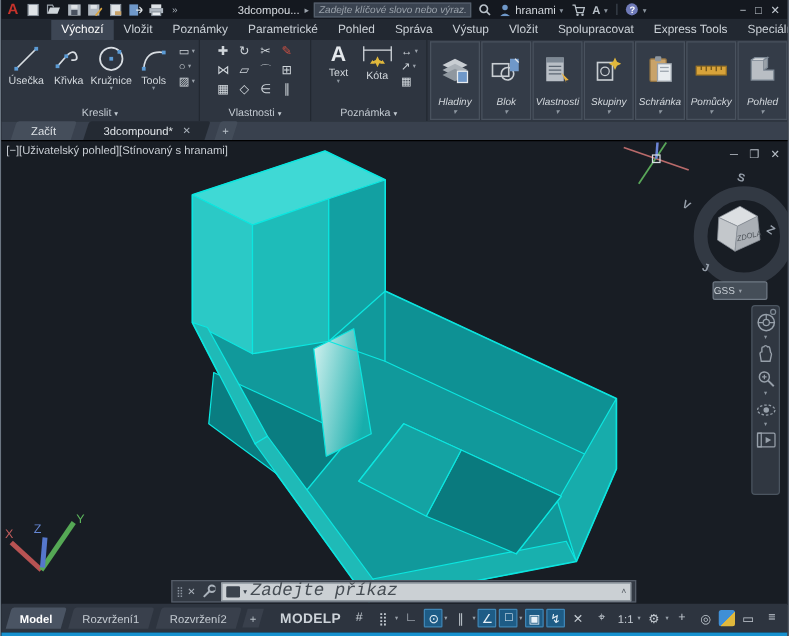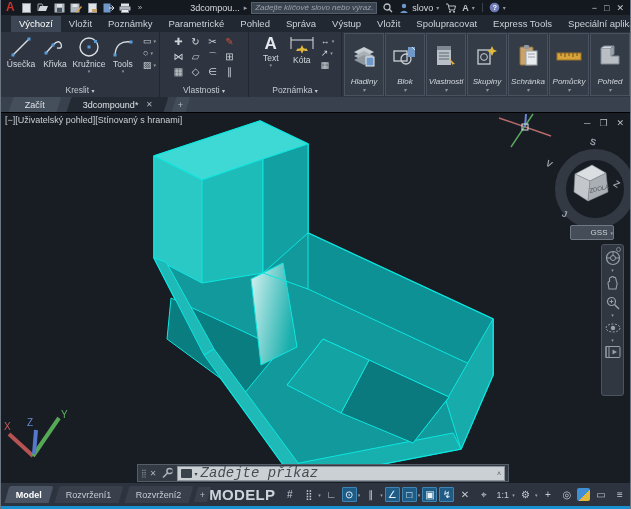--- a/index.html
+++ b/index.html
@@ -65,21 +65,21 @@
   .viewport{left:0;top:112px;width:631px;height:371px;background:#181d24;border-top:1px solid #000;}
   .vp-label{left:4px;top:2px;font-size:9px;color:#c9ced4;white-space:nowrap;}
   .vp-controls{right:8px;top:5px;display:flex;gap:9px;color:#b8bfc7;font-size:9px;}
 
   
   .viewcube{left:545px;top:20px;width:86px;height:108px;}
   .vc-ring{position:absolute;left:9px;top:16px;width:58px;height:58px;border-radius:50%;
            border:11px solid rgba(72,80,92,.55);}
   .vc-letter{position:absolute;font-size:9px;font-weight:bold;color:#98a1ac;}
   .vc-gss{position:absolute;left:24px;top:92px;width:42px;height:13px;background:#454e58;border:1px solid #6f7984;
-          border-radius:2px;font-size:8px;color:#ccd2d8;display:flex;align-items:center;justify-content:flex-end;gap:3px;}
+          border-radius:2px;font-size:8px;color:#ccd2d8;display:flex;align-items:center;justify-content:flex-start;gap:3px;}
   .vc-gss .c{font-size:5px;color:#9aa2ab;}
 
   
   .navbar{left:600px;top:131px;width:23px;height:152px;background:rgba(53,60,70,.85);
           border:1px solid #4b5560;border-radius:3px;display:flex;flex-direction:column;align-items:center;padding-top:3px;box-sizing:border-box;}
   .navbar svg{display:block;margin:2px 0;}
   .nv-caret{font-size:5px;color:#8d96a0;line-height:5px;}
   .nv-dot{position:absolute;right:2px;top:2px;width:3px;height:3px;border:1px solid #7d8792;border-radius:50%;}
 
   
@@ -95,21 +95,21 @@
 
   
   .statusbar{left:0;top:483px;width:100%;height:23px;background:#2d343f;display:flex;align-items:center;font-size:9px;}
   .ltab{padding:0 9px;height:17px;display:flex;align-items:center;color:#c6ccd3;background:#39404c;
         transform:skewX(-16deg);margin-left:6px;border-radius:2px 2px 0 0;}
   .ltab>span{transform:skewX(16deg);}
   .ltab.active{background:#4a5463;color:#fff;font-weight:bold;}
   .lplus{margin-left:6px;color:#b7bfc7;transform:skewX(-16deg);background:#39404c;padding:0 4px;height:15px;display:flex;align-items:center;}
   .lplus span{transform:skewX(16deg);}
   .st-right{margin-left:auto;display:flex;align-items:center;gap:2px;margin-right:4px;}
-  .st-modelp{color:#cdd3d9;font-weight:bold;font-size:15px;margin-right:4px;letter-spacing:.3px;}
+  .st-modelp{color:#cdd3d9;font-weight:bold;font-size:11px;margin-right:4px;letter-spacing:.3px;}
   .st-ic{min-width:15px;height:15px;display:flex;align-items:center;justify-content:center;color:#c3cad1;
          font-size:10px;border-radius:1px;padding:0 1px;}
   .st-ic.active{background:#1e5c86;border:1px solid #3e85b5;box-sizing:border-box;color:#e8f2f9;}
   .st-caret{font-size:5px;color:#9aa2ab;margin-left:-1px;}
   .hw{width:13px;height:13px;background:linear-gradient(135deg,#3f8fd6 55%,#e0b83c 55%);border-radius:2px;}
   .bluebar{left:0;top:506px;width:100%;height:3px;background:#1791cf;}
 
   svg text{font-family:"Liberation Sans",sans-serif;}
 </style>
 </head>
@@ -158,21 +158,21 @@
         <circle cx="4" cy="4" r="3" fill="none" stroke="#b9c1c9" stroke-width="1.3"></circle>
         <line x1="6.3" y1="6.3" x2="9" y2="9" stroke="#b9c1c9" stroke-width="1.3"></line>
       </svg>
   </span>
   <span class="tb-ico">
     <svg width="10" height="10">
         <circle cx="5" cy="3" r="2.2" fill="#6f98c9"></circle>
         <path d="M1,10 Q5,5.5 9,10 Z" fill="#6f98c9"></path>
       </svg>
   </span>
-  <span class="user">slovo</span>
+  <span class="user">hranami</span>
   <span class="tb-caret">▾</span>
   <span class="tb-ico">
     <svg width="11" height="10">
         <path d="M1,1 L3,1 L4.5,7 L9.5,7 L10.5,3 L3.6,3" fill="none" stroke="#b9c1c9"></path>
         <circle cx="5" cy="8.8" r="1" fill="#b9c1c9"></circle>
         <circle cx="9" cy="8.8" r="1" fill="#b9c1c9"></circle>
       </svg>
   </span>
   <span class="tb-ico" style="font-weight:bold;font-size:9px;">A</span>
   <span class="tb-caret">▾</span>
@@ -185,21 +185,21 @@
   </span>
   <span class="tb-caret">▾</span>
   <div class="wincontrols">
     <span>−</span>
     <span>□</span>
     <span>✕</span>
   </div>
 </div>
 
 <div class="ab menurow">
-  <span class="mtab active" style="margin-left:10px">Výchozí</span>
+  <span class="mtab active" style="margin-left:40px">Výchozí</span>
   <span class="mtab">Vložit</span>
   <span class="mtab">Poznámky</span>
   <span class="mtab">Parametrické</span>
   <span class="mtab">Pohled</span>
   <span class="mtab">Správa</span>
   <span class="mtab">Výstup</span>
   <span class="mtab">Vložit</span>
   <span class="mtab">Spolupracovat</span>
   <span class="mtab">Express Tools</span>
   <span class="mtab">Speciální aplikace</span>

